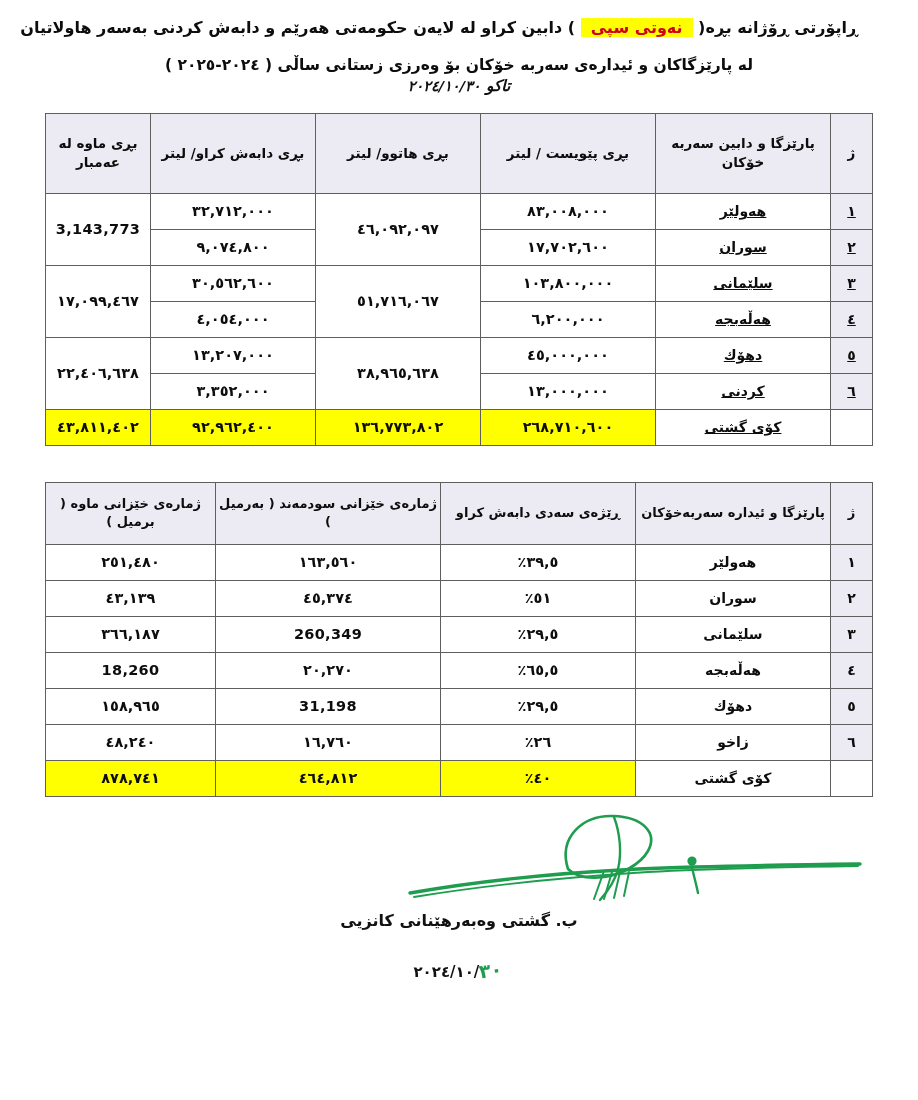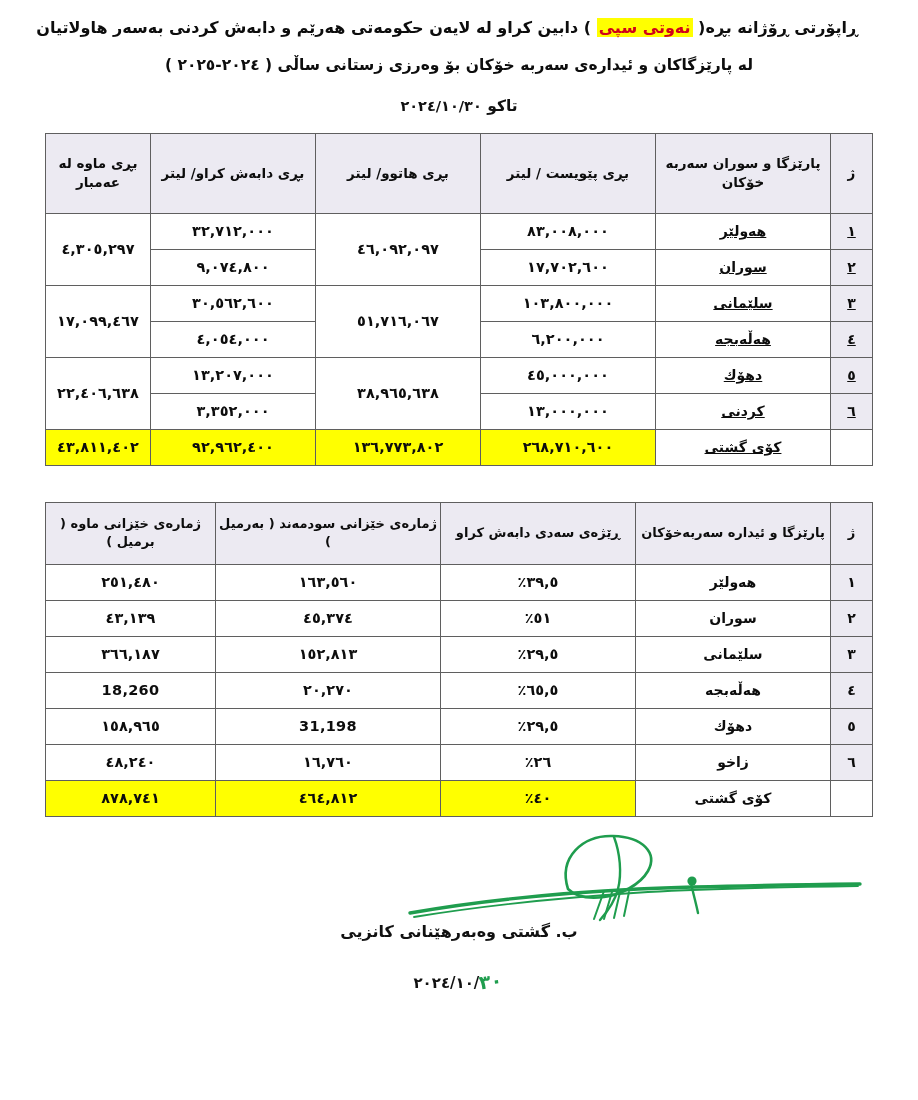--- a/index.html
+++ b/index.html
@@ -36,27 +36,27 @@
     letter-spacing: 0;
     direction: rtl;
     color: #0d0d0d;
     white-space: nowrap;
   }
   .title-line.l1 { padding: 0 60px; font-size: 16px; }
   .title-line.l2 { margin-top: 12px; font-size: 15.5px; padding: 0 80px; }
   .hl-red {
     color: #d0021b;
     background: #ffff00;
-    padding: 0 2px;
+    padding: 0 10px;
   }
   .date-line {
-    margin-top: 20px;
     font-size: 15.5px;
     font-weight: bold;
     direction: rtl;
+    font-style: italic;
   }
   .date-line .dnum { font-weight: bold; }
 
   
   .tbl-wrap { padding: 0 45px; }
   table.doc {
     width: 100%;
     border-collapse: collapse;
     direction: rtl;
     table-layout: fixed;
@@ -138,20 +138,21 @@
   .sig-name {
     font-size: 16px;
     font-weight: bold;
     letter-spacing: 3px;
     margin-top: -6px;
     direction: rtl;
   }
   .sig-role {
     font-size: 16px;
     font-weight: bold;
+    margin-top: 9px;
     direction: rtl;
   }
   .sig-date-wrap {
     margin-top: 9px;
     font-size: 15px;
     font-weight: bold;
     position: relative;
     display: inline-block;
   }
   .sig-date { direction: ltr; unicode-bidi: embed; display:inline-block;margin-top:24px; }
@@ -181,35 +182,35 @@
         <col style="width:42px">
         <col style="width:175px">
         <col style="width:175px">
         <col style="width:165px">
         <col style="width:165px">
         <col>
       </colgroup>
       <thead>
         <tr>
           <th>ژ</th>
-          <th>پارێزگا و سوران سەربە خۆکان</th>
+          <th>پارێزگا و دابین سەربە خۆکان</th>
           <th>بڕی پێویست / لیتر</th>
           <th>بڕی هاتوو/ لیتر</th>
           <th>بڕی دابەش کراو/ لیتر</th>
           <th>بڕی ماوە لە عەمبار</th>
         </tr>
       </thead>
       <tbody>
         <tr>
           <td class="idx-cell">١</td>
           <td class="name-cell">هەولێر</td>
           <td><span class="num">٨٣,٠٠٨,٠٠٠</span></td>
           <td rowspan="2"><span class="num">٤٦,٠٩٢,٠٩٧</span></td>
           <td><span class="num">٣٢,٧١٢,٠٠٠</span></td>
-          <td rowspan="2"><span class="num">٤,٣٠٥,٢٩٧</span></td>
+          <td rowspan="2"><span class="num">3,143,773</span></td>
         </tr>
         <tr>
           <td class="idx-cell">٢</td>
           <td class="name-cell">سوران</td>
           <td><span class="num">١٧,٧٠٢,٦٠٠</span></td>
           <td><span class="num">٩,٠٧٤,٨٠٠</span></td>
         </tr>
 
         <tr>
           <td class="idx-cell">٣</td>
@@ -285,21 +286,21 @@
           <td class="idx-cell">٢</td>
           <td class="name-cell">سوران</td>
           <td><span class="num">٪٥١</span></td>
           <td><span class="num">٤٥,٣٧٤</span></td>
           <td><span class="num">٤٣,١٣٩</span></td>
         </tr>
         <tr>
           <td class="idx-cell">٣</td>
           <td class="name-cell">سلێمانی</td>
           <td><span class="num">٪٢٩,٥</span></td>
-          <td><span class="num">١٥٢,٨١٣</span></td>
+          <td><span class="num">260,349</span></td>
           <td><span class="num">٣٦٦,١٨٧</span></td>
         </tr>
         <tr>
           <td class="idx-cell">٤</td>
           <td class="name-cell">هەڵەبجە</td>
           <td><span class="num">٪٦٥,٥</span></td>
           <td><span class="num">٢٠,٢٧٠</span></td>
           <td><span class="num">18,260</span></td>
         </tr>
         <tr>

